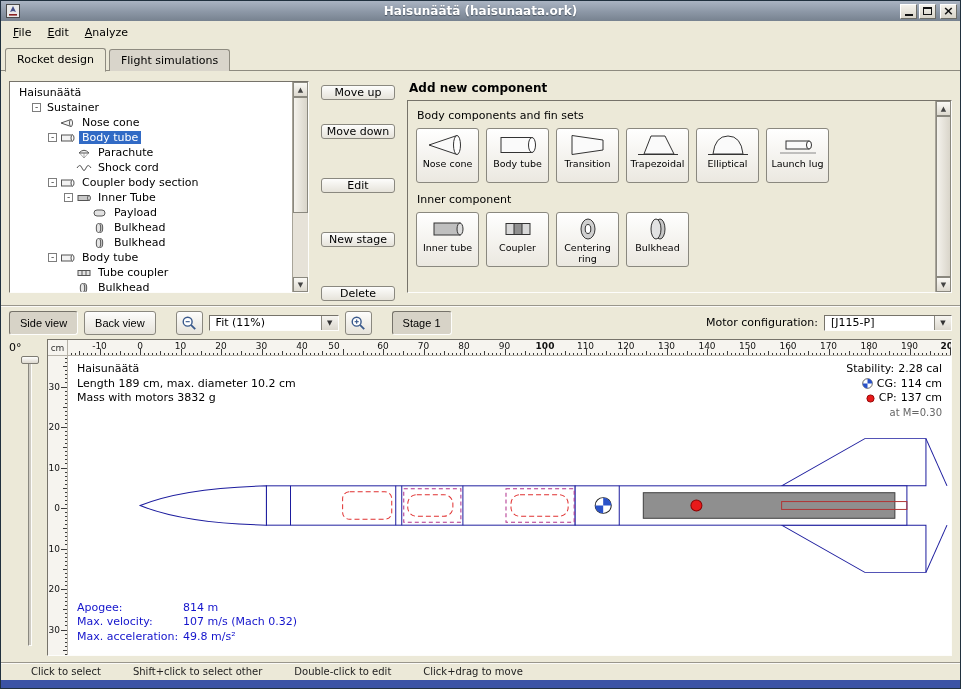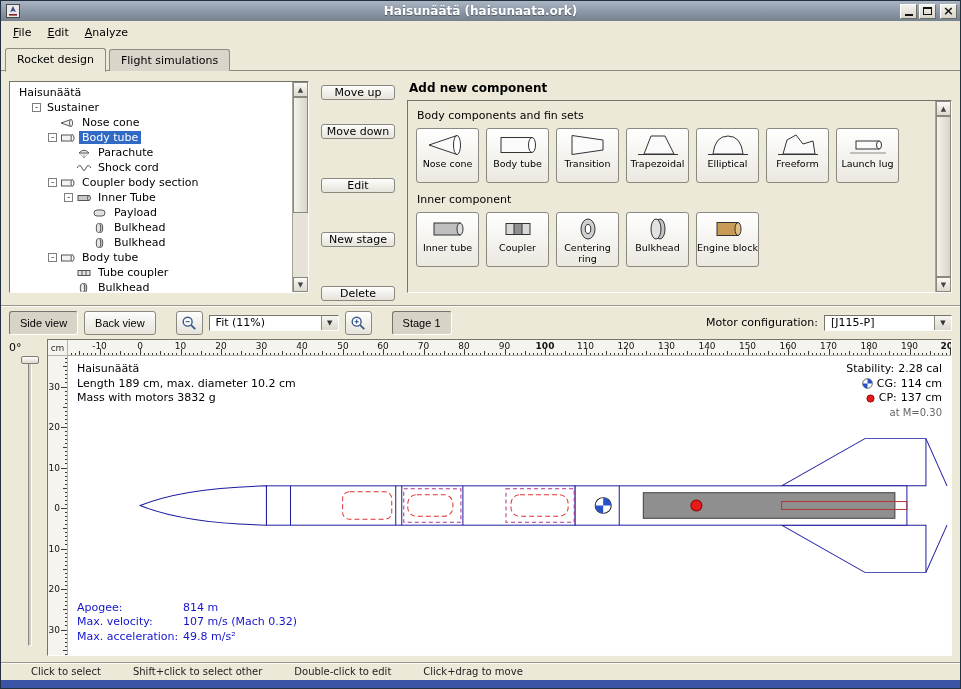--- a/index.html
+++ b/index.html
@@ -341,29 +341,20 @@
                 <svg viewBox="0 0 44 26">
                   <path d="M7 22 Q9 4 22 4 Q35 4 37 22 Z" fill="#fafafa" stroke="#333"></path>
                   <line x1="2" y1="22.5" x2="42" y2="22.5" stroke="#333"></line>
                 </svg>
               </span>
               <span class="comp-label">Elliptical</span>
             </div>
             <div class="comp-btn">
               <span class="comp-icon">
                 <svg viewBox="0 0 44 26">
-                  <path d="M7 22 L11 8 L20 3 L27 12 L37 9 L39 22 Z" fill="#fafafa" stroke="#333"></path>
-                  <line x1="2" y1="22.5" x2="42" y2="22.5" stroke="#333"></line>
-                </svg>
-              </span>
-              <span class="comp-label">Freeform</span>
-            </div>
-            <div class="comp-btn">
-              <span class="comp-icon">
-                <svg viewBox="0 0 44 26">
                   <rect x="10" y="9" width="23" height="8" fill="#fafafa" stroke="#333"></rect>
                   <ellipse cx="33" cy="13" rx="2.5" ry="4" fill="#fff" stroke="#333"></ellipse>
                   <line x1="4" y1="21" x2="40" y2="21" stroke="#888"></line>
                 </svg>
               </span>
               <span class="comp-label">Launch lug</span>
             </div>
           </div>
           <div class="sec-label">Inner component</div>
           <div class="comp-row">
@@ -395,29 +386,20 @@
               <span class="comp-label">Centering ring</span>
             </div>
             <div class="comp-btn">
               <span class="comp-icon">
                 <svg viewBox="0 0 44 26">
                   <ellipse cx="24" cy="13" rx="5" ry="10" fill="#c6c6c6" stroke="#333"></ellipse>
                   <ellipse cx="20" cy="13" rx="5" ry="10" fill="#e2e2e2" stroke="#333"></ellipse>
                 </svg>
               </span>
               <span class="comp-label">Bulkhead</span>
-            </div>
-            <div class="comp-btn">
-              <span class="comp-icon">
-                <svg viewBox="0 0 44 26">
-                  <rect x="11" y="6.5" width="21" height="13" fill="#c79b57" stroke="#333"></rect>
-                  <ellipse cx="32" cy="13" rx="3" ry="6.5" fill="#e0bf84" stroke="#333"></ellipse>
-                </svg>
-              </span>
-              <span class="comp-label">Engine block</span>
             </div>
           </div>
         </div>
     </div>
   </div>
 
   <div class="toolbar">
     <button class="tbtn pressed">Side view</button>
     <button class="tbtn">Back view</button>
     <span class="gap14"></span>
@@ -528,21 +510,21 @@
           <div class="htick" style="left: 238.05px; height: 2.5px;"></div>
           <div class="htick" style="left: 242.1px; height: 2.5px;"></div>
           <div class="htick" style="left: 246.15px; height: 2.5px;"></div>
           <div class="htick" style="left: 250.2px; height: 2.5px;"></div>
           <div class="htick" style="left: 254.25px; height: 4px;"></div>
           <div class="htick" style="left: 258.3px; height: 2.5px;"></div>
           <div class="htick" style="left: 262.35px; height: 2.5px;"></div>
           <div class="htick" style="left: 266.4px; height: 2.5px;"></div>
           <div class="htick" style="left: 270.45px; height: 2.5px;"></div>
           <div class="htick" style="left: 274.5px; height: 6px;"></div>
-          <div class="hlab" style="left: 275px;">50</div>
+          <div class="hlab" style="left: 266px;">50</div>
           <div class="htick" style="left: 278.55px; height: 2.5px;"></div>
           <div class="htick" style="left: 282.6px; height: 2.5px;"></div>
           <div class="htick" style="left: 286.65px; height: 2.5px;"></div>
           <div class="htick" style="left: 290.7px; height: 2.5px;"></div>
           <div class="htick" style="left: 294.75px; height: 4px;"></div>
           <div class="htick" style="left: 298.8px; height: 2.5px;"></div>
           <div class="htick" style="left: 302.85px; height: 2.5px;"></div>
           <div class="htick" style="left: 306.9px; height: 2.5px;"></div>
           <div class="htick" style="left: 310.95px; height: 2.5px;"></div>
           <div class="htick" style="left: 315px; height: 6px;"></div>

